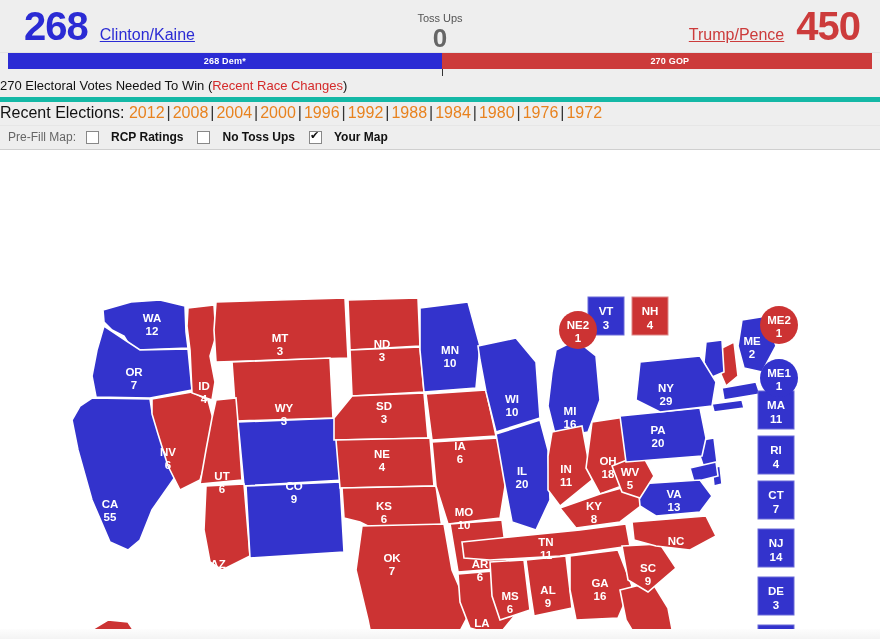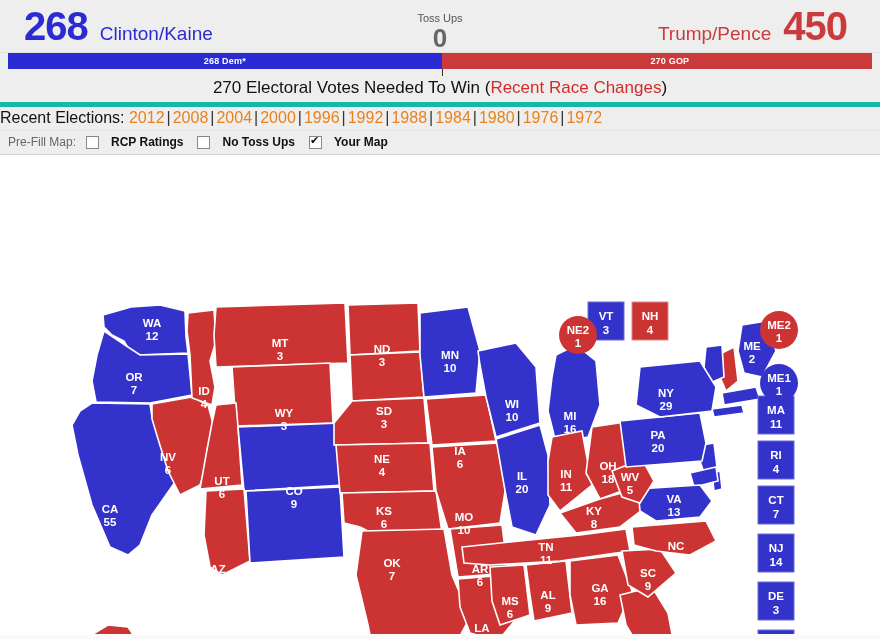--- a/index.html
+++ b/index.html
@@ -7,38 +7,38 @@
     width:880px;height:639px;overflow:hidden;
     font-family:"Liberation Sans","DejaVu Sans",sans-serif;
     background:#ffffff;
     -webkit-font-smoothing:antialiased;
   }
   .page{position:relative;width:880px;height:639px;background:#5eead4;}
 
   
   .hdr{position:relative;height:52px;background:#eeeeee;border-bottom:1px solid #e2e2e2;}
   .hdr-left{position:absolute;left:24px;top:5px;display:flex;align-items:baseline;gap:12px;}
-  .hdr-right{position:absolute;right:33px;top:5px;display:flex;align-items:baseline;gap:12px;}
+  .hdr-right{position:absolute;right:20px;top:5px;display:flex;align-items:baseline;gap:12px;}
   .big-num{font-size:40px;font-weight:bold;line-height:42px;letter-spacing:-1px;}
   .dem-col{color:#2b2bd4;}
   .gop-col{color:#cc3b3b;}
-  .ticket{font-size:19px;line-height:22px;}
+  .ticket{font-size:16px;line-height:22px;text-decoration:underline;}
   .toss{position:absolute;left:0;right:0;top:12px;text-align:center;}
   .toss-lab{font-size:11px;color:#555;line-height:13px;}
   .toss-num{font-size:26px;font-weight:bold;color:#666;line-height:27px;}
 
   
   .barwrap{position:relative;height:20px;background:#eee;}
   .bar{position:absolute;left:8px;right:8px;top:0;height:16px;display:flex;}
   .bar-d{background:#2b2bd4;height:16px;display:flex;align-items:center;justify-content:center;}
   .bar-r{background:#cc3b3b;height:16px;display:flex;align-items:center;justify-content:center;flex:1;padding-left:26px;}
   .bar-lab{color:#fff;font-size:9px;font-weight:bold;letter-spacing:.2px;}
   .tick{position:absolute;left:50.2%;top:16px;width:1px;height:7px;background:#333;}
 
-  .needed{background:#eee;text-align:center;font-size:17px;color:#111;padding:5px 0 4px;}
+  .needed{background:#eee;text-align:left;font-size:13px;color:#111;padding:5px 0 4px;}
   .needed a{color:#d42a2a;text-decoration:none;}
 
   .recent{background:#eee;text-align:left;font-size:16px;color:#111;padding:2px 0 3px;border-top:5px solid #14b8a6;}
   .recent .yr{color:#e8821e;}
   .recent .sep{color:#333;padding:0 2px;}
 
   .prefill{background:#eee;font-size:12px;color:#555;padding:4px 0 5px 8px;display:flex;align-items:center;gap:4px;border-top:1px solid #e6e6e6;border-bottom:1px solid #cfcfcf;}
   .pf-lab{color:#666;margin-right:6px;}
   .cbx{display:inline-flex;align-items:center;gap:12px;margin-right:14px;cursor:pointer;}
   .box{width:11px;height:11px;border:1px solid #888;background:#fff;display:inline-block;position:relative;}

